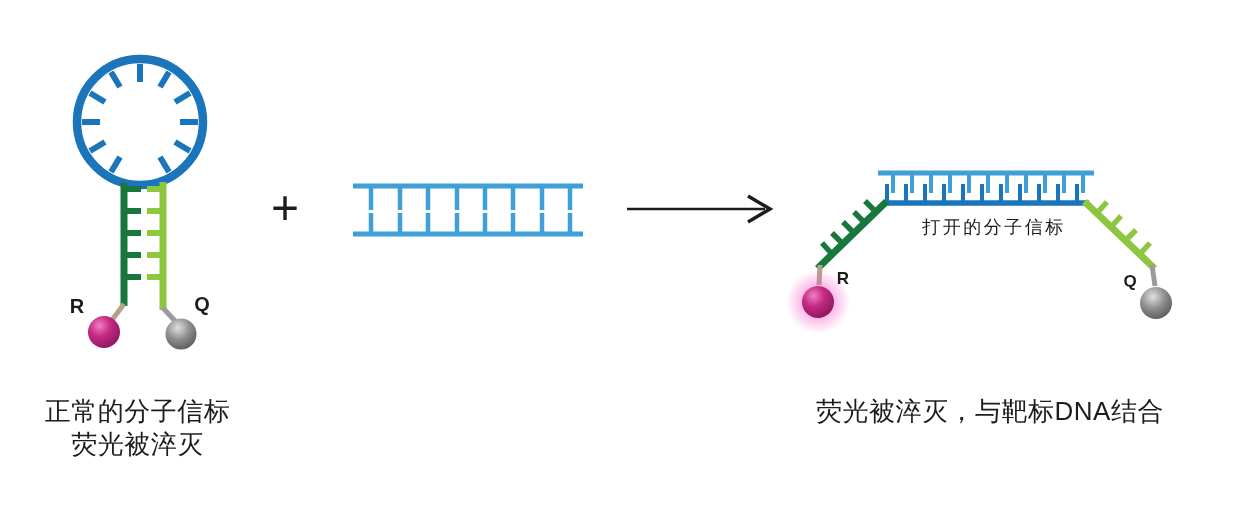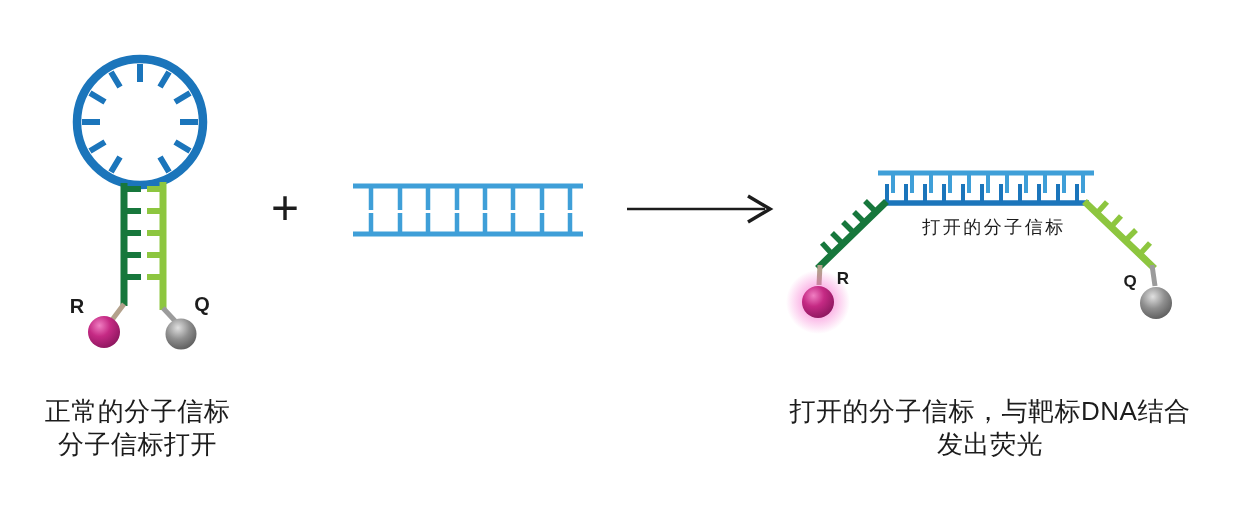--- a/index.html
+++ b/index.html
@@ -100,22 +100,21 @@
       <path d="M1152 265 L1155 286" fill="none" class="s-gray" stroke-width="5"></path>
       <circle cx="1156" cy="303" r="16" fill="url(#gradQ)"></circle>
       <text x="1130" y="287" text-anchor="middle" font-size="17" font-weight="600">Q</text>
 
       <text x="994" y="233" text-anchor="middle" font-size="18" letter-spacing="2.5">打开的分子信标</text>
     </g>
   </svg>
 
   <div class="caption" style="left:0px;top:395px;width:275px;">
     <span>正常的分子信标</span>
-    <span>分子信标打开</span>
+    <span>荧光被淬灭</span>
   </div>
 
 
   <div class="caption" style="left:788px;top:395px;width:404px;">
-    <span>打开的分子信标，与靶标DNA结合</span>
-    <span>发出荧光</span>
+    <span>荧光被淬灭，与靶标DNA结合</span>
   </div>
 
 </div>
 
 </body></html>

